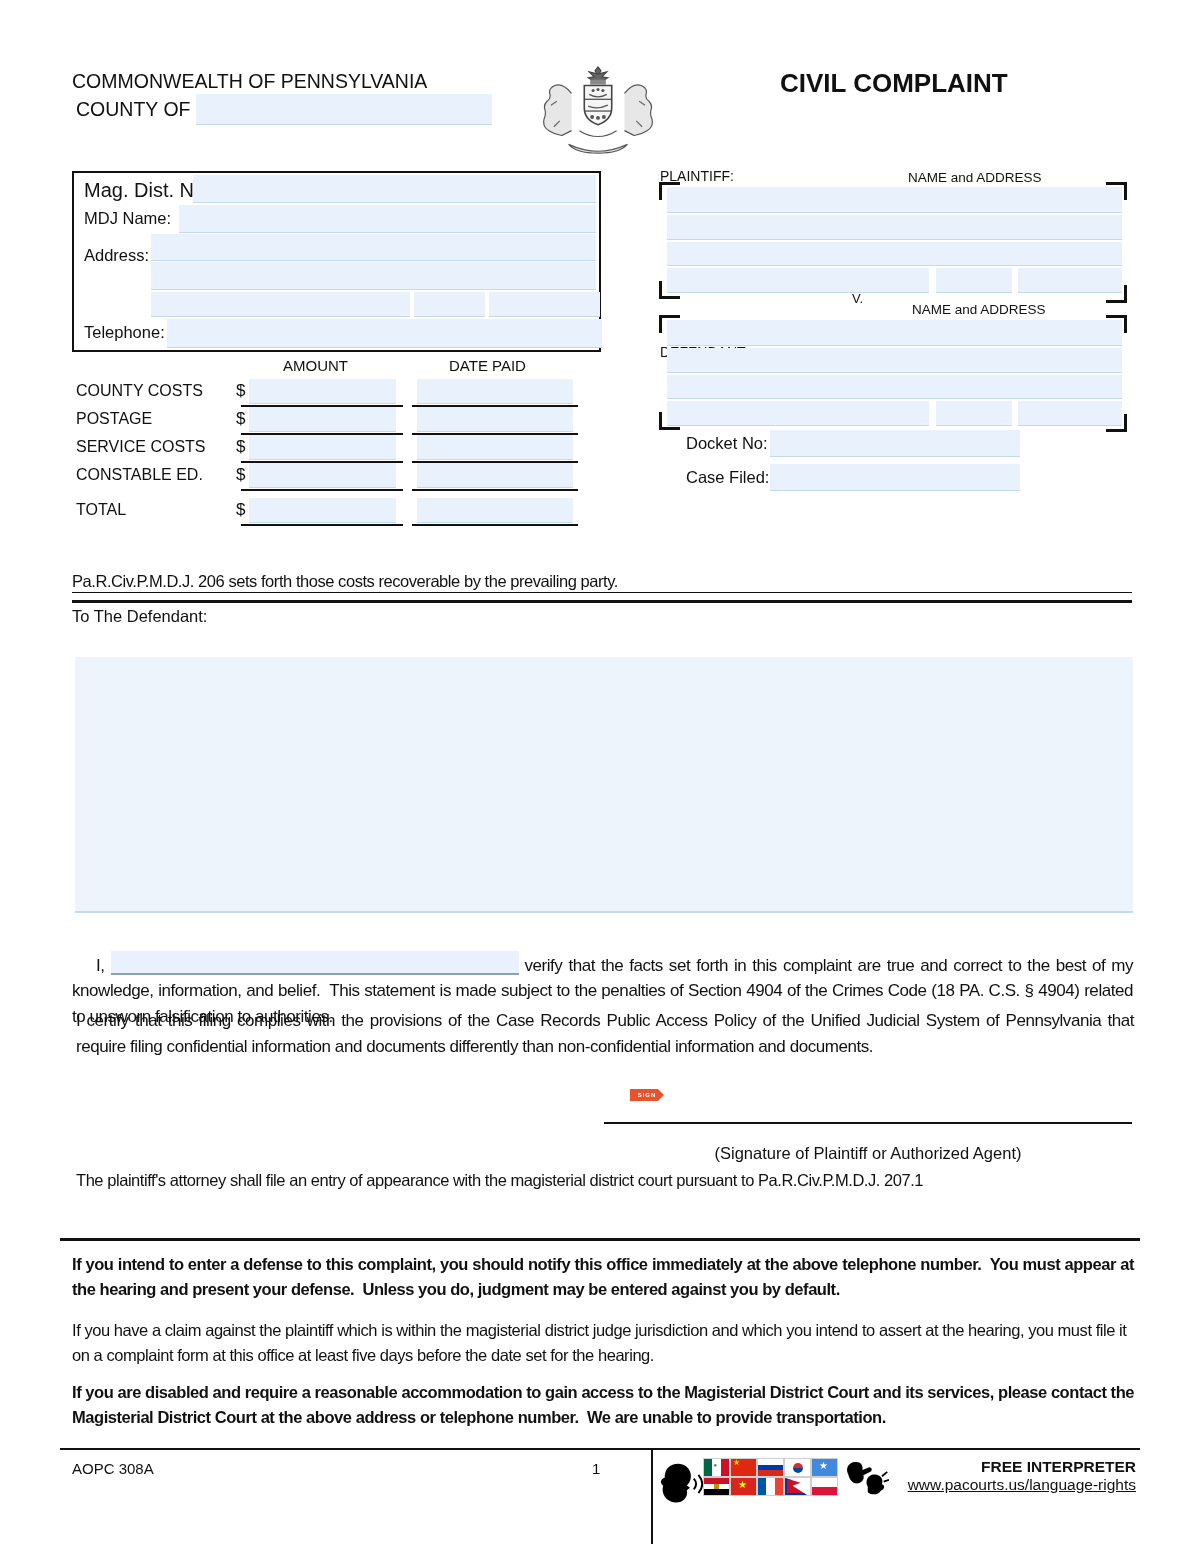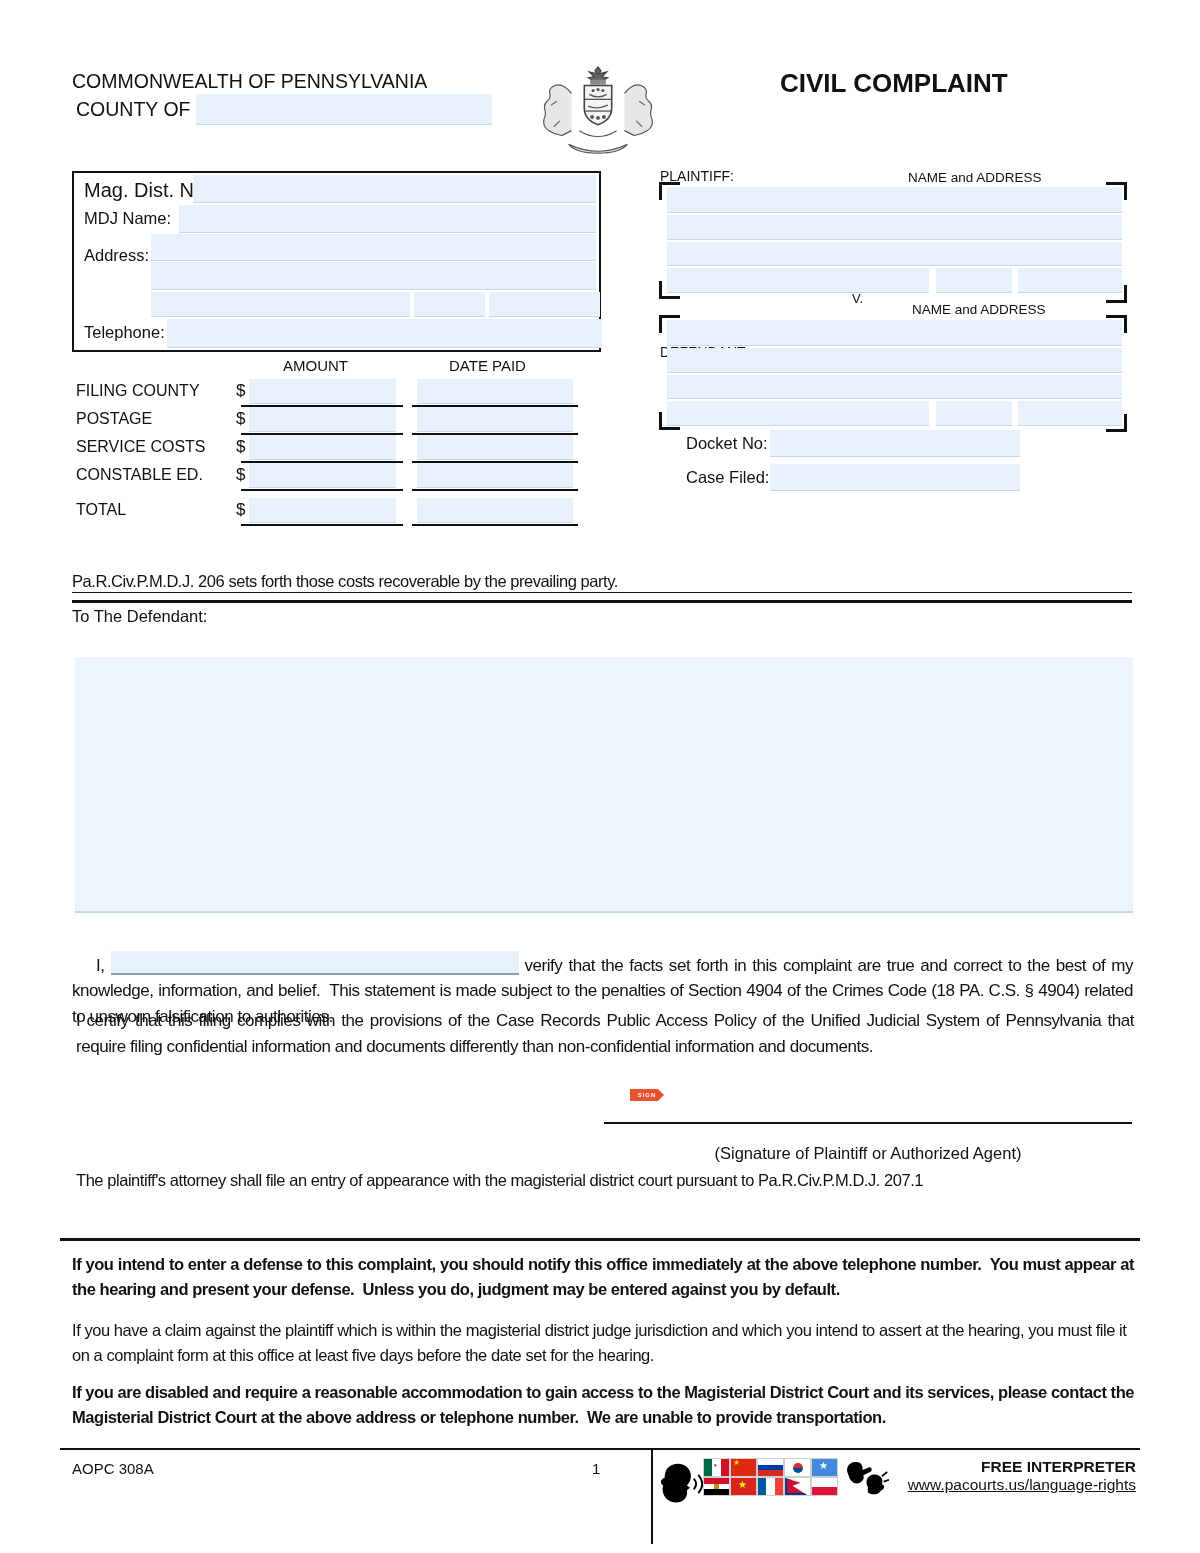--- a/index.html
+++ b/index.html
@@ -131,21 +131,21 @@
   <span class="br brr" style="left:1106px;top:414px;"></span>
 
   <div class="abs lbl" style="left:686px;top:434px;font-size:16.5px;">Docket No:</div>
   <div class="field" style="left:770px;top:430px;width:250px;height:26px;"></div>
   <div class="abs lbl" style="left:686px;top:468px;font-size:16.5px;">Case Filed:</div>
   <div class="field" style="left:770px;top:464px;width:250px;height:26px;"></div>
 
   <div class="abs lbl" style="left:283px;top:357px;font-size:15px;">AMOUNT</div>
   <div class="abs lbl" style="left:449px;top:357px;font-size:15px;">DATE PAID</div>
 
-  <div class="abs lbl" style="left:76px;top:382px;font-size:16px;">FILING COUNTY</div>
+  <div class="abs lbl" style="left:76px;top:382px;font-size:16px;">COUNTY COSTS</div>
   <div class="abs lbl" style="left:236px;top:381px;font-size:17px;">$</div>
   <div class="field" style="left:249px;top:379px;width:147px;height:24px;"></div>
   <div class="uline" style="left:241px;top:405px;width:162px;"></div>
   <div class="field" style="left:417px;top:379px;width:156px;height:24px;"></div>
   <div class="uline" style="left:412px;top:405px;width:166px;"></div>
 
   <div class="abs lbl" style="left:76px;top:410px;font-size:16px;">POSTAGE</div>
   <div class="abs lbl" style="left:236px;top:409px;font-size:17px;">$</div>
   <div class="field" style="left:249px;top:407px;width:147px;height:24px;"></div>
   <div class="uline" style="left:241px;top:433px;width:162px;"></div>

